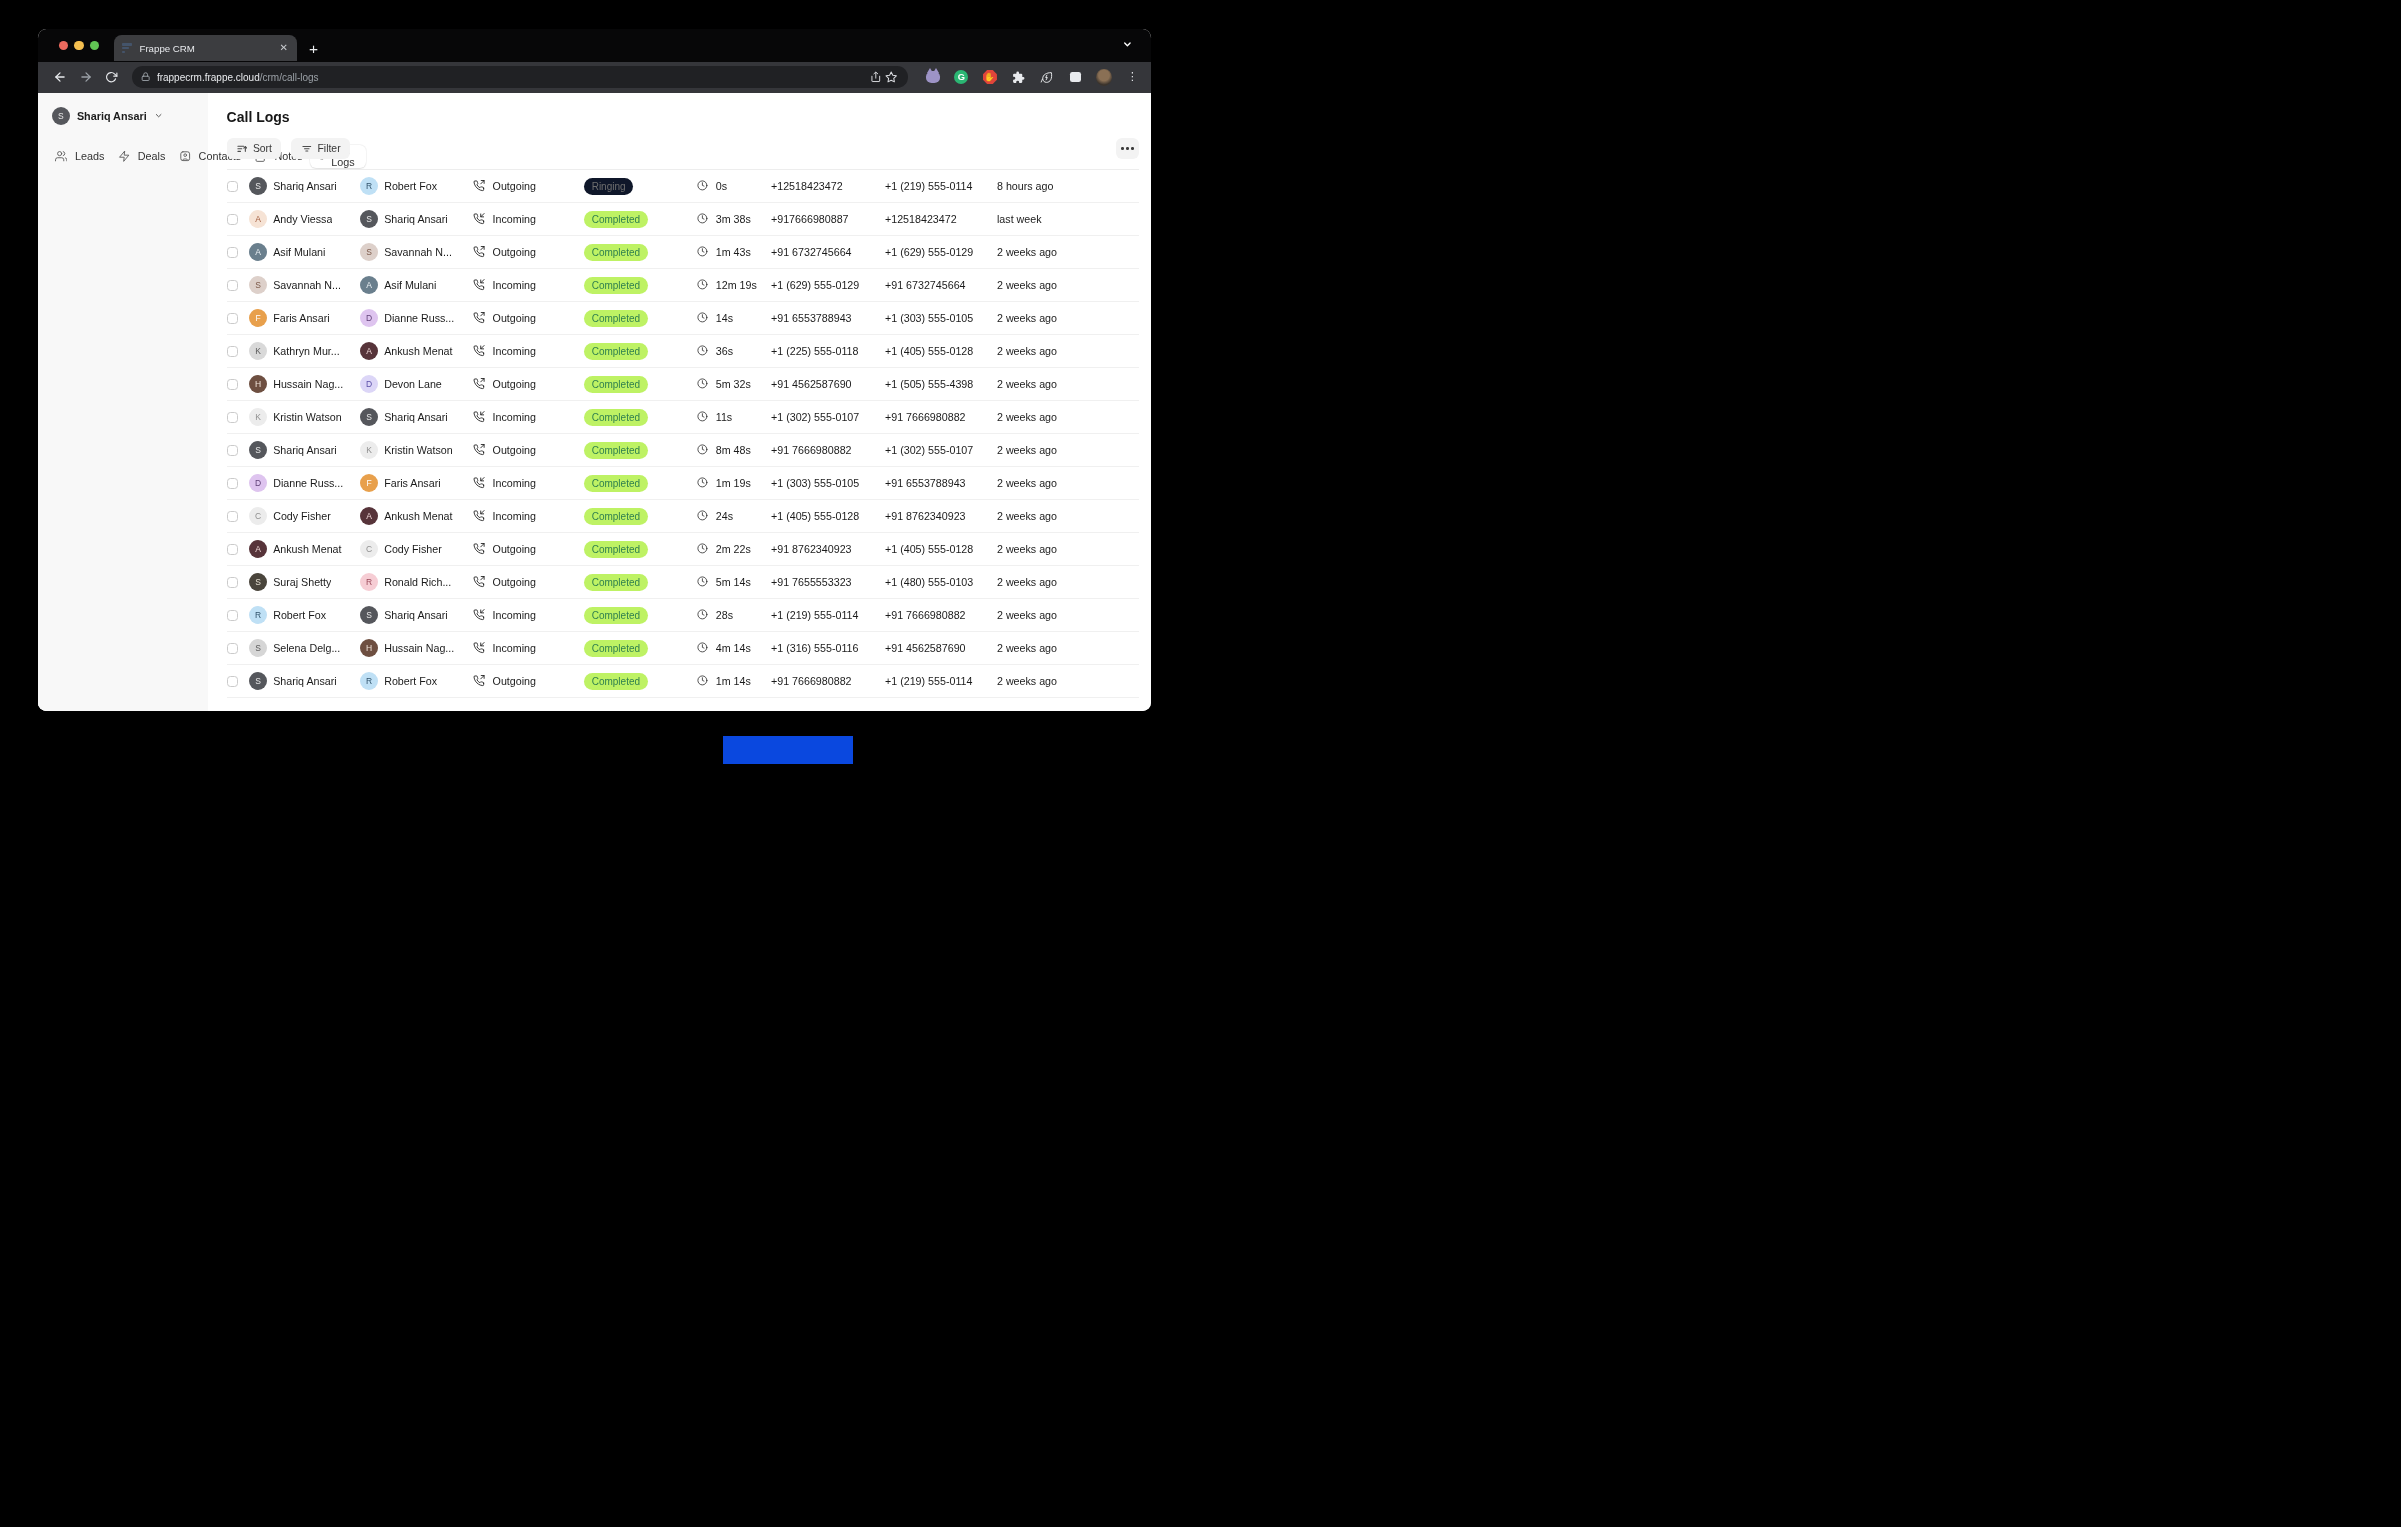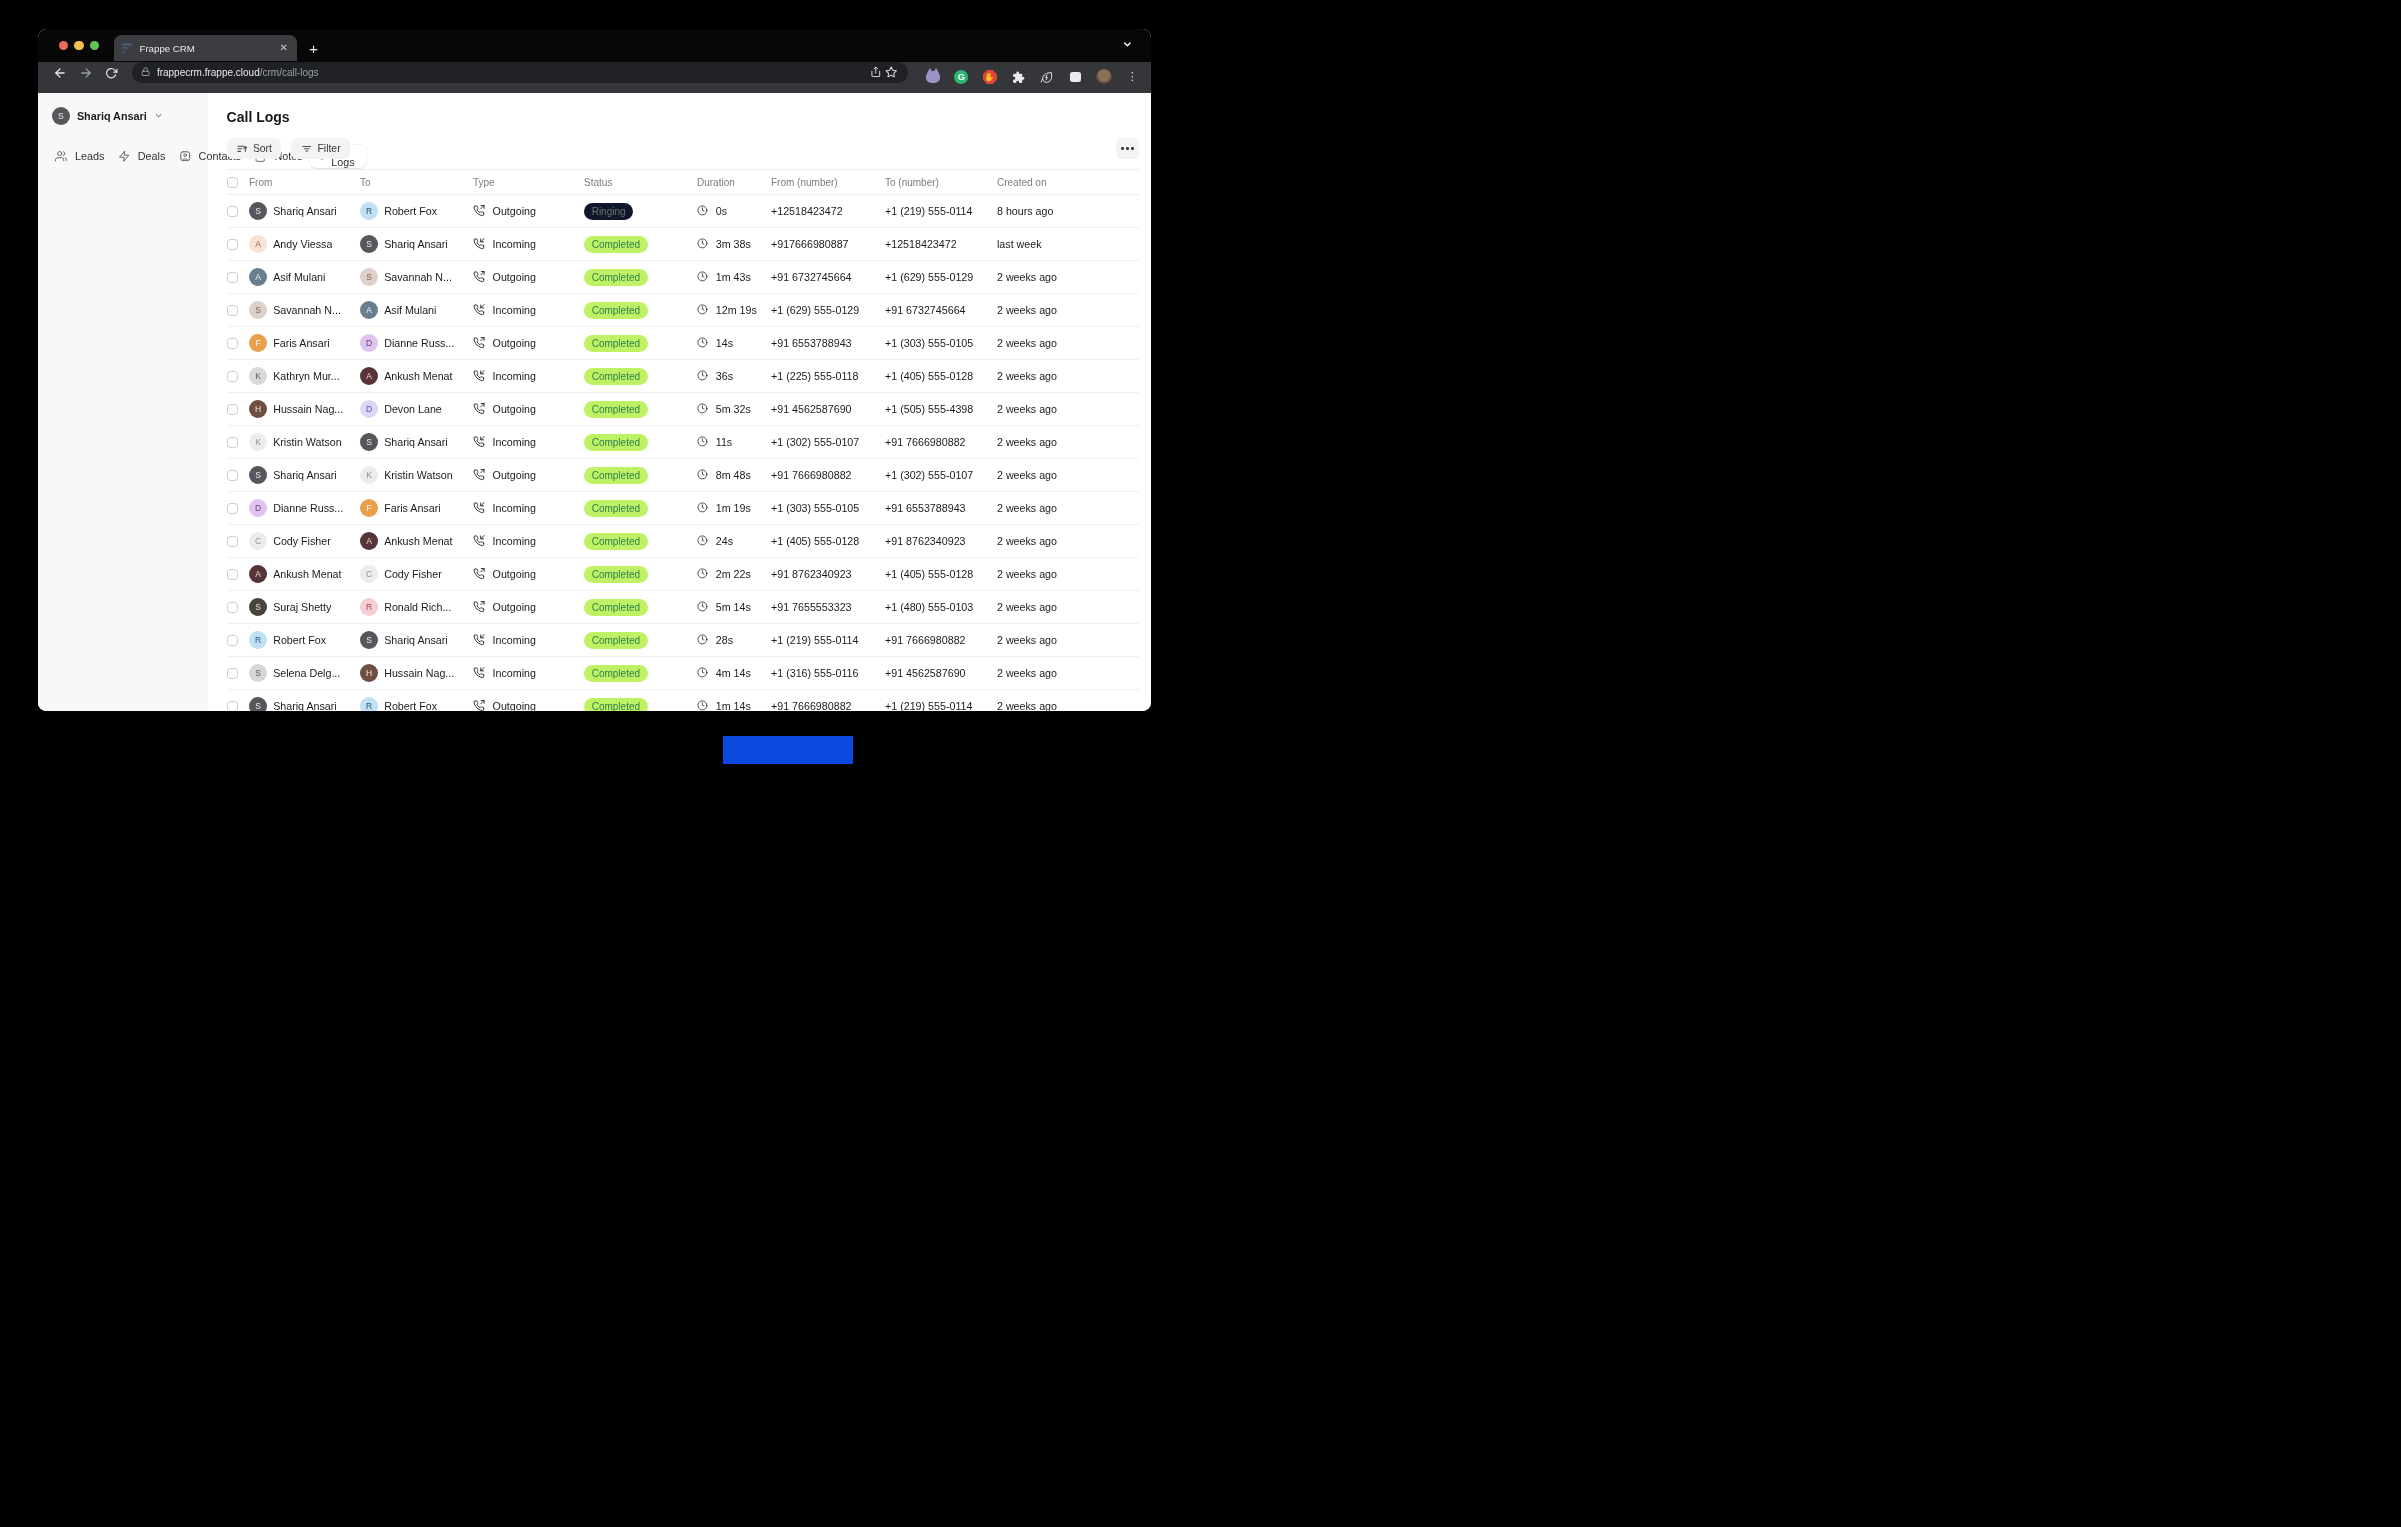--- a/index.html
+++ b/index.html
@@ -16,21 +16,21 @@
   .tab{position:absolute;left:76px;top:6.2px;width:183px;height:26px;background:#3c3d40;
        border-radius:7.7px 7.7px 0 0;display:flex;align-items:center;padding:0 7.7px;box-sizing:border-box;}
   .favicon{width:11.6px;height:11.6px;display:flex;flex-direction:column;justify-content:center;gap:1.5px;margin-right:6.2px;}
   .favicon i{display:block;height:2.3px;background:#44546a;border-radius:0.8px;}
   .favicon i.b1{width:10px;} .favicon i.b2{width:7px;} .favicon i.b3{width:3.1px;}
   .tab-title{color:#e8eaed;font-size:9.7px;flex:1;white-space:nowrap;overflow:hidden;}
   .tab-close{color:#c7cacd;font-size:10px;line-height:1;cursor:default;padding:1.5px;}
   .newtab{position:absolute;left:271px;top:7px;color:#e8eaed;font-size:15.5px;font-weight:300;line-height:25px;}
   .strip-chevron{position:absolute;right:18.6px;top:10px;color:#fff;}
   
-  .toolbar{height:31px;background:#35363a;display:flex;padding:0 10.8px;gap:3.1px;}
+  .toolbar{height:31px;background:#35363a;display:flex;align-items:center;padding:0 10.8px;gap:3.1px;}
   .nav-ic{width:23px;height:23px;display:flex;align-items:center;justify-content:center;border-radius:50%;}
   .addressbar{height:21.7px;background:#202124;border-radius:10.8px;display:flex;align-items:center;
               padding:0 9.3px;box-sizing:border-box;width:789px;margin-left:6.2px;color:#9aa0a6;}
   .url{font-size:10px;margin-left:6.2px;white-space:nowrap;}
   .url .host{color:#e8eaed;} .url .path{color:#9aa0a6;}
   .ab-spacer{flex:1;}
   .ext-row{display:flex;align-items:center;gap:13px;margin-left:14px;}
   .ext{width:15.5px;height:15.5px;display:flex;align-items:center;justify-content:center;}
   .gram{width:14px;height:14px;border-radius:50%;background:#2bb673;color:#fff;font-size:9.3px;font-weight:700;
         display:flex;align-items:center;justify-content:center;}
@@ -261,31 +261,20 @@
           <span>Filter</span>
         </div>
         <div class="more-btn">
             <i></i>
             <i></i>
             <i></i>
           </div>
       </div>
 
       <div class="table">
-        <div class="trow thead">
-          <span class="cb"></span>
-          <span>From</span>
-          <span>To</span>
-          <span>Type</span>
-          <span>Status</span>
-          <span>Duration</span>
-          <span>From (number)</span>
-          <span>To (number)</span>
-          <span>Created on</span>
-        </div>
         <div class="tbody">
   <div class="trow">
     <span class="cb"></span>
     <span class="person">
       <span class="r-avatar" style="background: rgb(85, 87, 92); color: rgb(233, 233, 233);">S</span>
       <span class="p-name">Shariq Ansari</span>
     </span>
     <span class="person">
       <span class="r-avatar" style="background: rgb(191, 224, 245); color: rgb(49, 83, 107);">R</span>
       <span class="p-name">Robert Fox</span>

